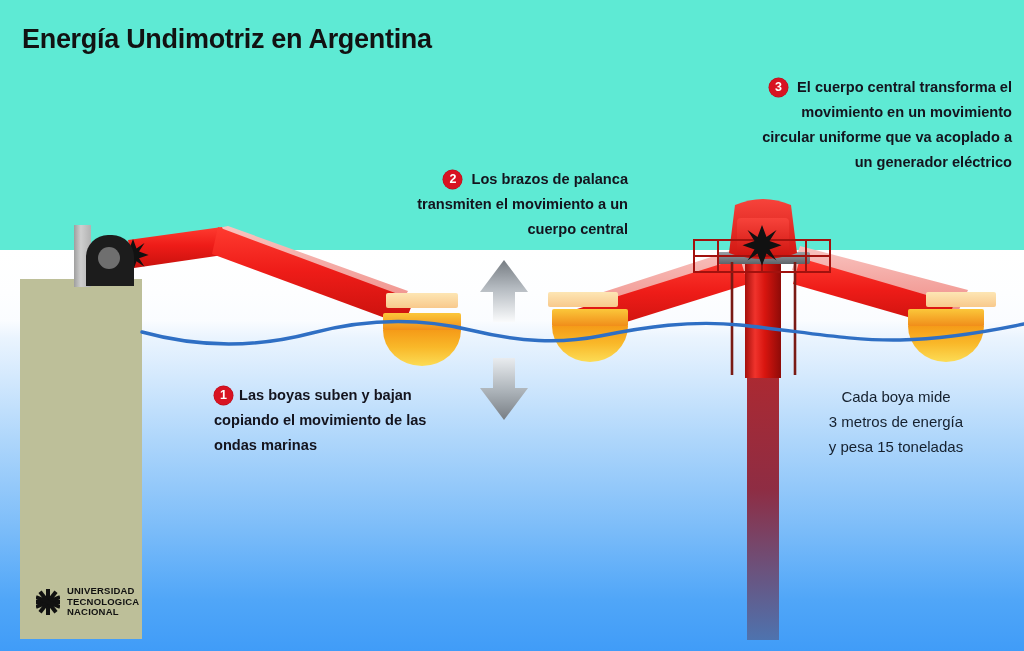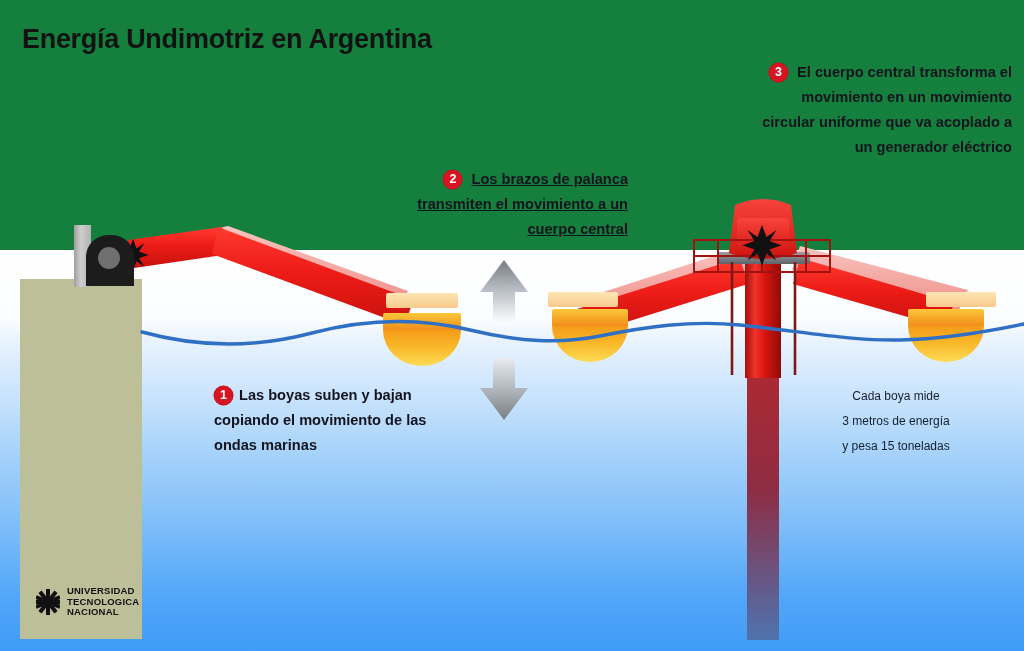--- a/index.html
+++ b/index.html
@@ -7,21 +7,21 @@
     padding: 0;
     background: #ffffff;
   }
   body {
     font-family: "Liberation Sans", sans-serif;
   }
   #stage {
     position: relative;
     width: 1024px;
     height: 651px;
-    background: #15803d;
+    background: #5eead4;
     overflow: hidden;
   }
 
   
   .water {
     position: absolute;
     left: 0;
     top: 320px;
     width: 1024px;
     height: 331px;
@@ -127,22 +127,22 @@
   }
 
   .callout {
     position: absolute;
     font-size: 14.6px;
     font-weight: bold;
     line-height: 25px;
     color: #14141e;
   }
   .callout.c1 { left: 214px; top: 383px; width: 252px; text-align: left; }
-  .callout.c2 { left: 384px; top: 167px; width: 244px; text-align: right; text-decoration: underline; }
-  .callout.c3 { left: 762px; top: 60px; width: 250px; text-align: right; }
+  .callout.c2 { left: 384px; top: 167px; width: 244px; text-align: right; }
+  .callout.c3 { left: 762px; top: 75px; width: 250px; text-align: right; }
 
   .badge {
     display: inline-block;
     width: 19px;
     height: 19px;
     border-radius: 50%;
     background: #d81322;
     color: #ffffff;
     font-size: 12.5px;
     font-weight: bold;
@@ -153,21 +153,21 @@
     box-shadow: 0 0 0 0.5px #b40f1c;
   }
   .callout.c2 .badge, .callout.c3 .badge { margin-right: 9px; }
 
   .measure {
     position: absolute;
     left: 796px;
     top: 384px;
     width: 200px;
     text-align: center;
-    font-size: 12px;
+    font-size: 15px;
     line-height: 25px;
     color: #15202e;
   }
   .measure b { font-weight: normal; }
 
   
   .art {
     position: absolute;
     left: 0;
     top: 0;

